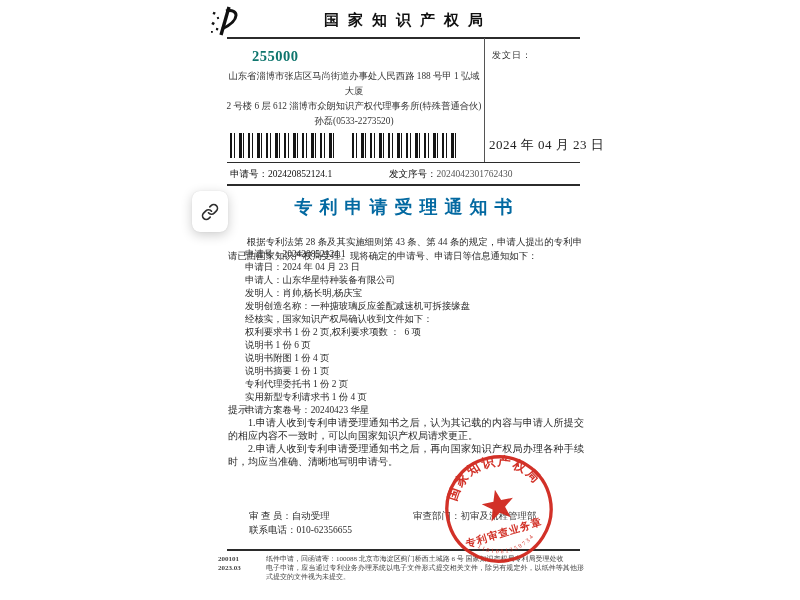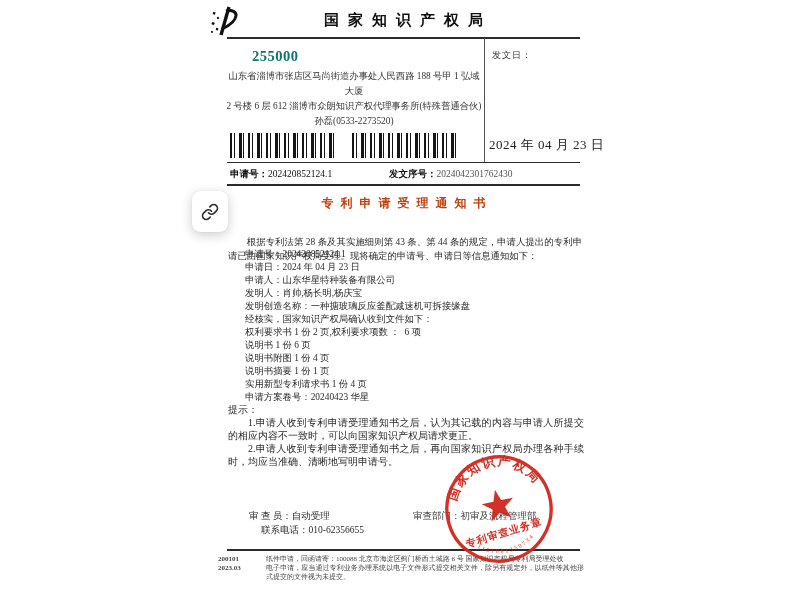--- a/index.html
+++ b/index.html
@@ -21,44 +21,44 @@
 
   .dispatch-label{position:absolute;left:492px;top:49px;font-size:9px;color:#333;letter-spacing:1px;}
   .dispatch-date{position:absolute;left:489px;top:94px;font-size:13px;color:#222;letter-spacing:.5px;white-space:nowrap;margin-top:42px;}
 
   .barcode{position:absolute;top:133px;height:25px;
     background-image:repeating-linear-gradient(90deg,#151515 0 2px,#fff 2px 4px,#151515 4px 5px,#fff 5px 9px,#151515 9px 12px,#fff 12px 13px,#151515 13px 14px,#fff 14px 18px);}
   #barcode1{left:230px;width:106px;}
   #barcode2{left:352px;width:108px;}
 
   .meta{position:absolute;top:168px;font-size:9.5px;white-space:nowrap;}
-  .meta .lbl{font-weight:bold;color:#111;}
+  .meta .lbl{font-weight:normal;color:#111;}
   #metaApp{left:230px;}
   #metaApp .val{font-weight:normal;color:#111;}
   #metaSerial{left:389px;}
   #metaSerial .val{color:#555;margin-top:39px;}
 
-  .notice-title{position:absolute;left:227px;top:195px;width:353px;text-align:center;font-size:12px;font-weight:bold;letter-spacing:7px;text-indent:7px;color:#c2410c;white-space:nowrap;}
+  .notice-title{position:absolute;left:227px;top:195px;width:353px;text-align:center;font-size:18px;font-weight:bold;letter-spacing:7px;text-indent:7px;color:#0369a1;white-space:nowrap;}
 
   .link-btn{position:absolute;left:192px;top:191px;width:36px;height:41px;background:#fff;border-radius:8px;
     box-shadow:0 3px 12px rgba(0,0,0,.20),0 0 1px rgba(0,0,0,.15);display:flex;align-items:center;justify-content:center;cursor:pointer;z-index:8;}
 
   .body-text{position:absolute;left:228px;top:236px;width:354px;font-size:9.4px;line-height:13.8px;text-align:justify;color:#2a2a2a;}
   .body-text p{margin:0;text-indent:2em;}
 
   .fields{position:absolute;left:245px;top:248px;font-size:9.4px;line-height:13px;color:#2a2a2a;}
   .fields div{white-space:pre;}
 
   .tips{position:absolute;left:228px;top:403px;width:356px;font-size:10px;line-height:13px;text-align:justify;color:#2a2a2a;}
   .tips .tips-label{margin:0;text-indent:0;}
   .tips p{margin:0;text-indent:2em;}
 
   .signoff{font-size:9.5px;color:#2a2a2a;white-space:nowrap;}
   #examiner{position:absolute;left:249px;top:510px;}
-  #phone{position:absolute;left:261px;top:524px;}
+  #phone{position:absolute;left:249px;top:524px;}
   #dept{position:absolute;left:413px;top:510px;color:#3a3a3a;z-index:1;}
 
   .seal{position:absolute;left:440px;top:450px;width:118px;height:118px;transform:rotate(-12deg);opacity:.95;z-index:5;}
 
   .form-no{position:absolute;left:218px;top:555px;font-size:7px;line-height:9px;color:#444;font-weight:bold;}
   .footer-text{position:absolute;left:266px;top:555px;width:318px;font-size:7px;line-height:9px;color:#444;text-align:justify;}
   .footer-text div{margin:0;}
 </style>
 </head>
 <body>
@@ -113,20 +113,21 @@
   <div>申请号：202420852124.1</div>
       <div>申请日：2024 年 04 月 23 日</div>
       <div>申请人：山东华星特种装备有限公司</div>
       <div>发明人：肖帅,杨长明,杨庆宝</div>
       <div>发明创造名称：一种搪玻璃反应釜配减速机可拆接缘盘</div>
       <div>经核实，国家知识产权局确认收到文件如下：</div>
       <div>权利要求书 1 份 2 页,权利要求项数 ：  6 项</div>
       <div>说明书 1 份 6 页</div>
       <div>说明书附图 1 份 4 页</div>
       <div>说明书摘要 1 份 1 页</div>
+      <div>专利代理委托书 1 份 2 页</div>
       <div>实用新型专利请求书 1 份 4 页</div>
       <div>申请方案卷号：20240423 华星</div>
     </div>
 
   <div class="tips">
     <p class="tips-label">提示：</p>
     <span>
       
     <p>1.申请人收到专利申请受理通知书之后，认为其记载的内容与申请人所提交的相应内容不一致时，可以向国家知识产权局请求更正。</p><p>2.申请人收到专利申请受理通知书之后，再向国家知识产权局办理各种手续时，均应当准确、清晰地写明申请号。</p></span>
   </div>

